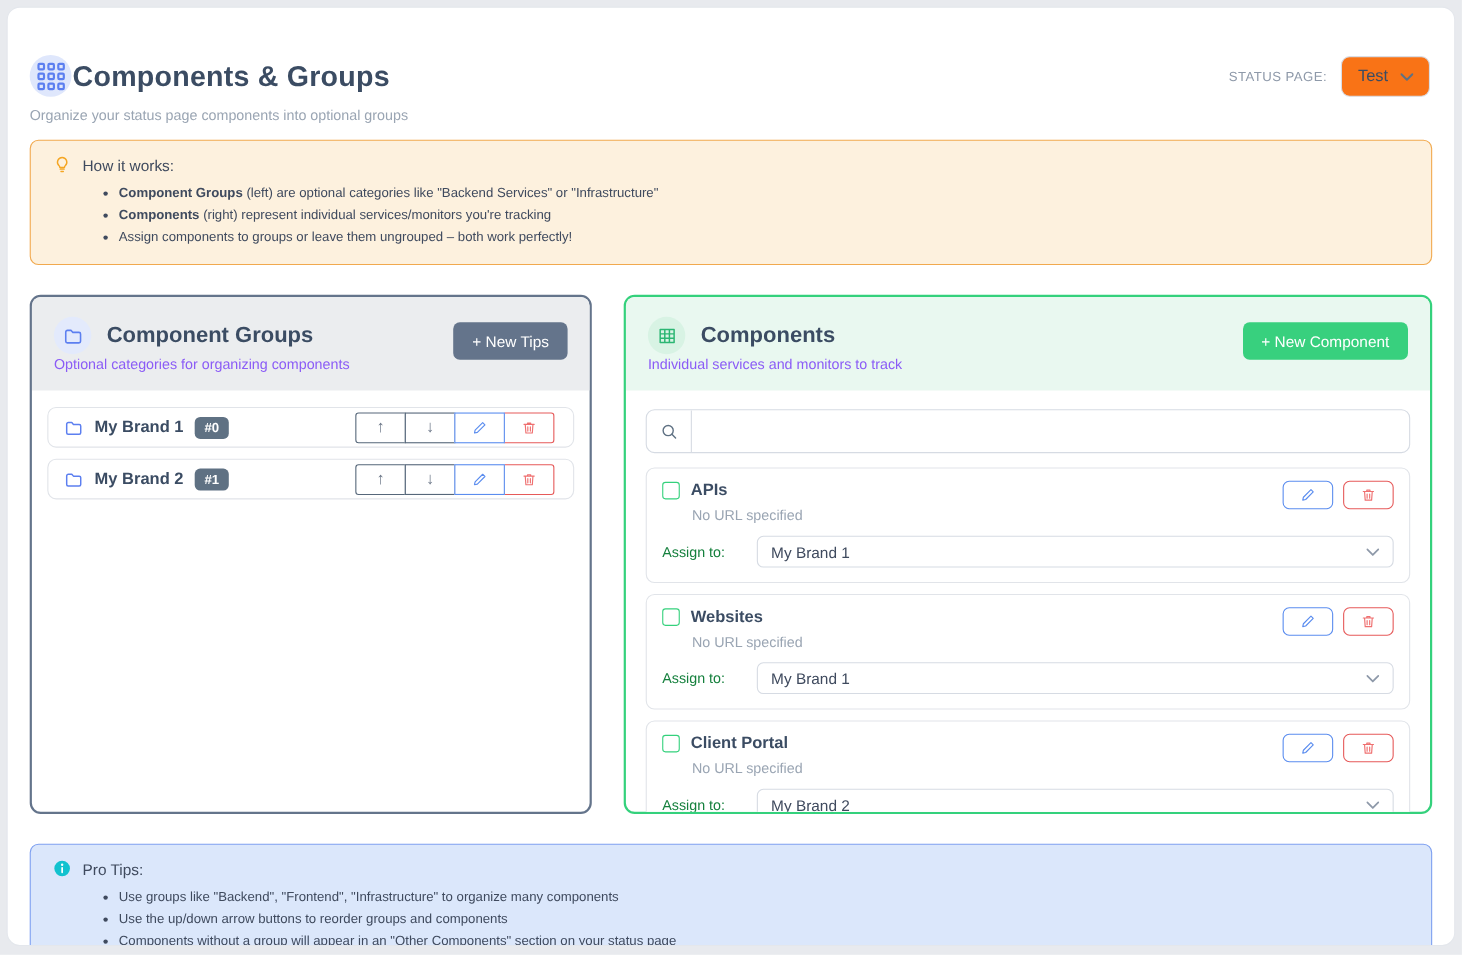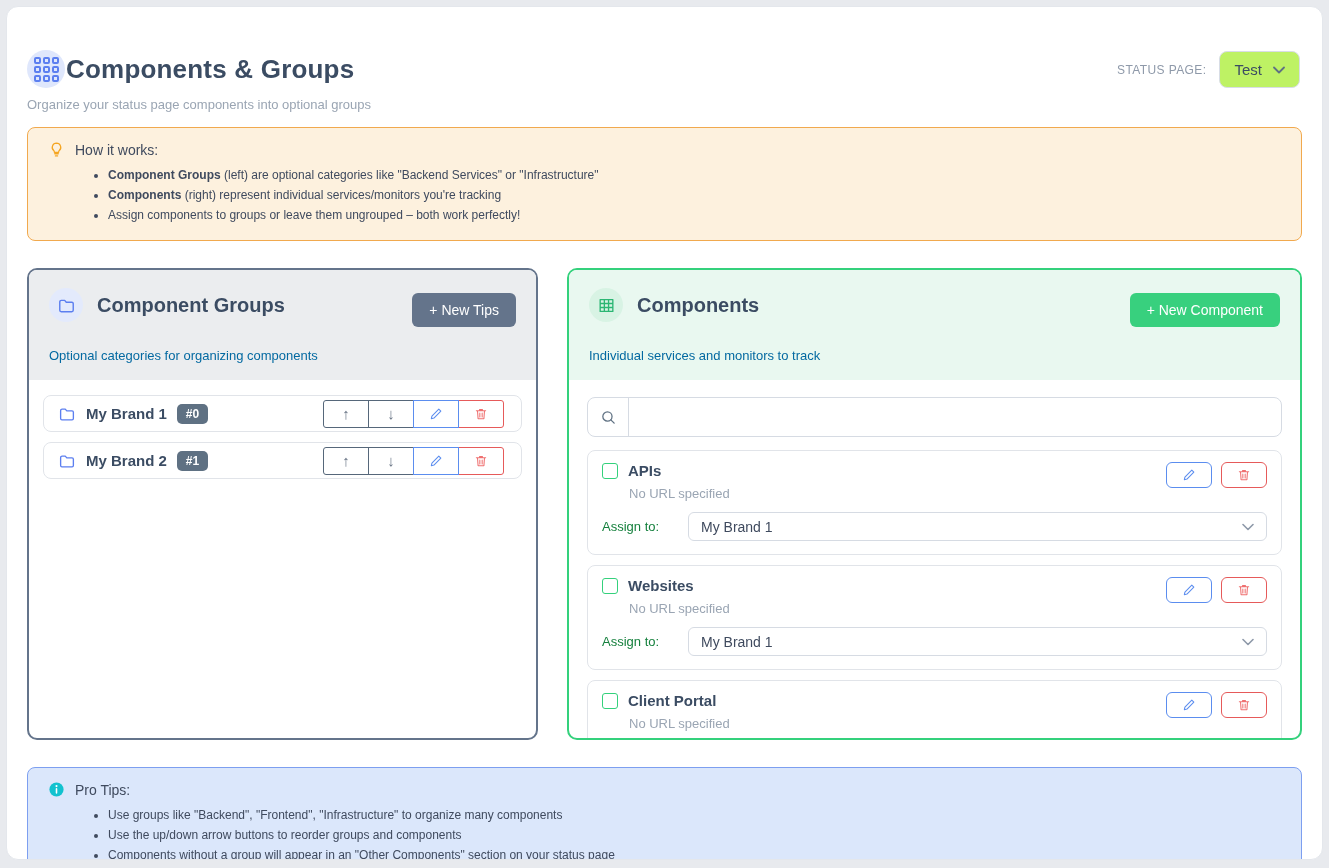--- a/index.html
+++ b/index.html
@@ -22,21 +22,21 @@
     width:38px; height:38px; border-radius:50%; background:#dfe7fc;
     display:grid; grid-template-columns:repeat(3,7px); grid-template-rows:repeat(3,7px);
     gap:2px; justify-content:center; align-content:center;
   }
   .app-icon i { display:block; width:7px; height:7px; border:2px solid #5c7ff0; border-radius:2px; }
   h1 { font-size:26px; font-weight:600; color:#3b4c63; letter-spacing:.2px; }
   .page-subtitle { margin-top:9px; font-size:13px; color:#9aa5b3; }
   .status-wrap { position:absolute; right:2px; top:1px; display:flex; align-items:center; gap:13px; }
   .status-label { font-size:12px; color:#8e99a9; letter-spacing:.4px; }
   .status-select {
-    display:flex; align-items:center; gap:11px; background:#bef264;
+    display:flex; align-items:center; gap:11px; background:#f97316;
     border:1px solid #d8dde6; border-radius:8px; padding:9px 14px;
     font-size:15px; color:#3b4c63; cursor:pointer; font-family:inherit;
   }
   
   .info-box { border-radius:8px; padding:13px 20px 15px; }
   .how-box { background:#fdf1de; border:1px solid #f1a94e; margin-bottom:27px; }
   .tips-box { background:#dbe7fb; border:1px solid #7d9ff0; }
   .info-title-row { display:flex; align-items:center; gap:10px; }
   .info-title { font-size:14px; font-weight:400; color:#3f4a5e; }
   .info-list { margin:7px 0 0; padding-left:60px; font-size:12px; color:#3f4a5e; line-height:1.67; }
@@ -47,21 +47,21 @@
   .panel-groups { flex:0 0 511px; border:2px solid #64748b; }
   .panel-components { flex:1; border:2px solid #34d17c; }
   .panel-header { position:relative; padding:18px 20px 17px; }
   .ph-gray { background:#ebedef; }
   .ph-green { background:#e9f8f0; }
   .panel-title-row { display:flex; align-items:center; gap:14px; }
   .panel-icon-circle { width:34px; height:34px; border-radius:50%; display:flex; align-items:center; justify-content:center; }
   .pic-blue { background:#e3eafc; }
   .pic-green { background:#d8f3e4; }
   .panel-title { font-size:20px; font-weight:600; color:#3b4c63; }
-  .panel-subtitle { margin-top:26px; font-size:13px; color:#0369a1; }
+  .panel-subtitle { margin-top:1px; font-size:13px; color:#8b5cf6; }
   .panel-btn {
     position:absolute; right:20px; top:23px; border:none; border-radius:6px;
     color:#fff; font-size:14px; padding:9px 17px; cursor:pointer; font-family:inherit;
   }
   .btn-slate { background:#64748b; }
   .btn-green { background:#38d07e; }
   .panel-body { padding:15px 14px; flex:1; }
   .panel-body-right { padding:17px 18px; flex:1; }
   
   .group-row {

